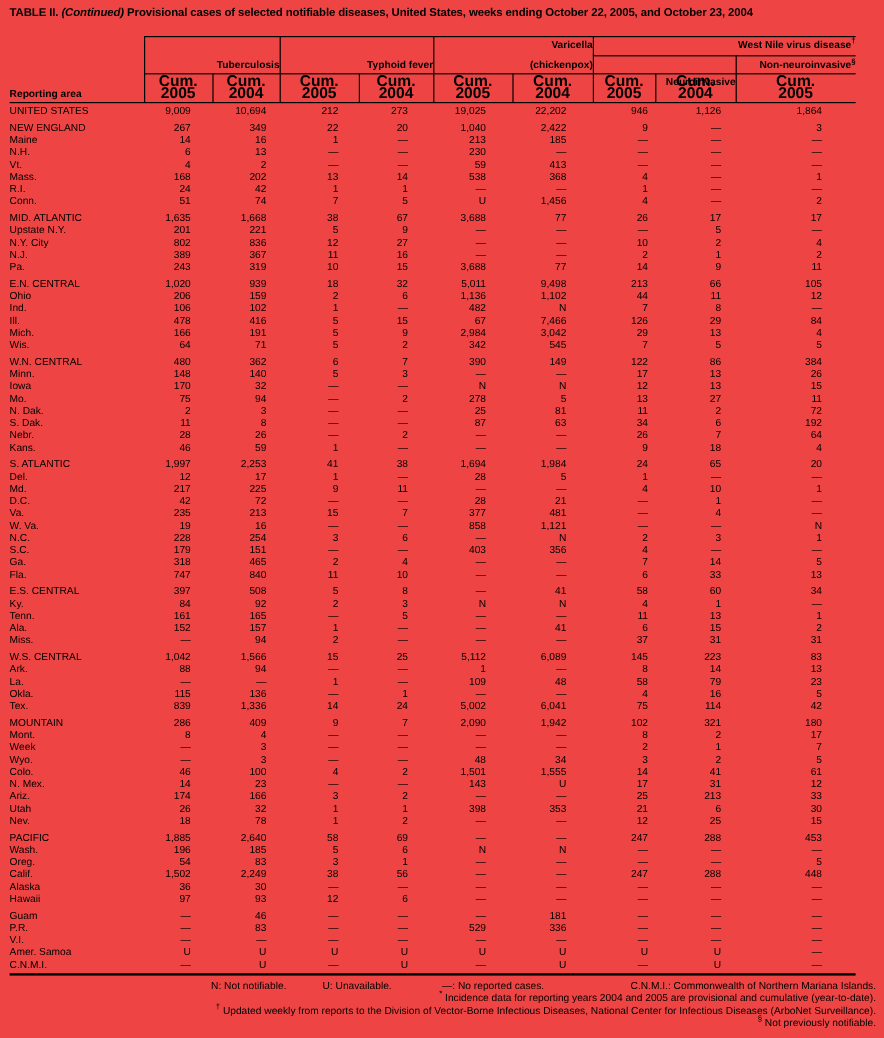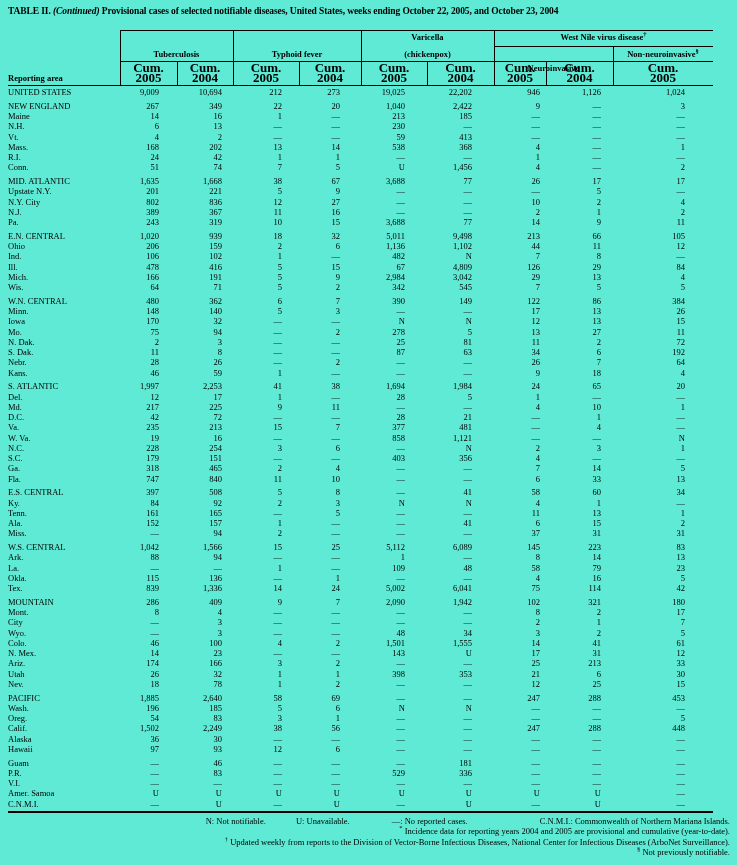--- a/index.html
+++ b/index.html
@@ -1,33 +1,33 @@
 <!DOCTYPE html>
 <html><head>
 <meta charset="utf-8">
 <style>
   * { margin:0; padding:0; box-sizing:border-box; }
   body { background:#fff; }
   .page {
-    position:relative; width:737px; height:865px; background:#5eead4;
-    font-family:Liberation Serif, serif; color:#000;
+    position:relative; width:737px; height:865px; background:#ef4444;
+    font-family:Liberation Sans, sans-serif; color:#000;
     overflow:hidden;
   }
   
   .title { position:absolute; left:8px; top:5px; width:725px;
     font-size:9.5px; font-weight:bold; line-height:12px; letter-spacing:-0.1px; }
   .title .tline1 { white-space:nowrap; }
   .title .it { font-style:italic; }
   
   .vline { position:absolute; width:1px; background:#000; }
   .hline { position:absolute; height:1px; background:#000; }
   .thick { height:2px; }
   
   .hlabel { position:absolute; font-size:8.5px; font-weight:bold;
-    text-align:center; line-height:10px; white-space:nowrap; }
+    text-align:right; line-height:10px; white-space:nowrap; }
   .sup { font-size:6.5px; vertical-align:super; line-height:0; }
   .hcum { position:absolute; top:63px; text-align:center;
     font-size:13px; font-weight:bold; line-height:9.5px; }
   .rep-area { position:absolute; left:8px; top:73px; font-size:8.5px; font-weight:bold; }
   
   .tbody { position:absolute; left:8px; top:87px; width:705px; }
   .trow { display:flex; height:10.25px; font-size:8.5px; line-height:10.25px; white-space:nowrap; }
   .trow.gap { margin-top:3.5px; }
   .cell { flex:none; }
   .cell.area { width:112px; text-align:left; }
@@ -120,21 +120,21 @@
       <div class="trow">
         <div class="cell area">UNITED STATES</div>
         <div class="cell c1">9,009</div>
         <div class="cell c2">10,694</div>
         <div class="cell c3">212</div>
         <div class="cell c4">273</div>
         <div class="cell c5">19,025</div>
         <div class="cell c6">22,202</div>
         <div class="cell c7">946</div>
         <div class="cell c8">1,126</div>
-        <div class="cell c9">1,024</div>
+        <div class="cell c9">1,864</div>
       </div>
       <div class="trow gap">
         <div class="cell area">NEW ENGLAND</div>
         <div class="cell c1">267</div>
         <div class="cell c2">349</div>
         <div class="cell c3">22</div>
         <div class="cell c4">20</div>
         <div class="cell c5">1,040</div>
         <div class="cell c6">2,422</div>
         <div class="cell c7">9</div>
@@ -309,21 +309,21 @@
         <div class="cell c8">8</div>
         <div class="cell c9">—</div>
       </div>
       <div class="trow">
         <div class="cell area">Ill.</div>
         <div class="cell c1">478</div>
         <div class="cell c2">416</div>
         <div class="cell c3">5</div>
         <div class="cell c4">15</div>
         <div class="cell c5">67</div>
-        <div class="cell c6">4,809</div>
+        <div class="cell c6">7,466</div>
         <div class="cell c7">126</div>
         <div class="cell c8">29</div>
         <div class="cell c9">84</div>
       </div>
       <div class="trow">
         <div class="cell area">Mich.</div>
         <div class="cell c1">166</div>
         <div class="cell c2">191</div>
         <div class="cell c3">5</div>
         <div class="cell c4">9</div>
@@ -699,21 +699,21 @@
         <div class="cell c2">4</div>
         <div class="cell c3">—</div>
         <div class="cell c4">—</div>
         <div class="cell c5">—</div>
         <div class="cell c6">—</div>
         <div class="cell c7">8</div>
         <div class="cell c8">2</div>
         <div class="cell c9">17</div>
       </div>
       <div class="trow">
-        <div class="cell area">City</div>
+        <div class="cell area">Week</div>
         <div class="cell c1">—</div>
         <div class="cell c2">3</div>
         <div class="cell c3">—</div>
         <div class="cell c4">—</div>
         <div class="cell c5">—</div>
         <div class="cell c6">—</div>
         <div class="cell c7">2</div>
         <div class="cell c8">1</div>
         <div class="cell c9">7</div>
       </div>

